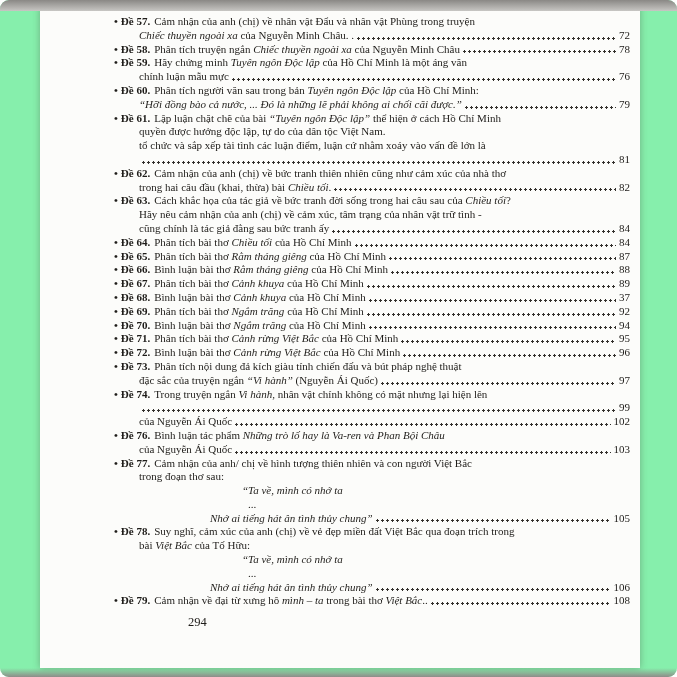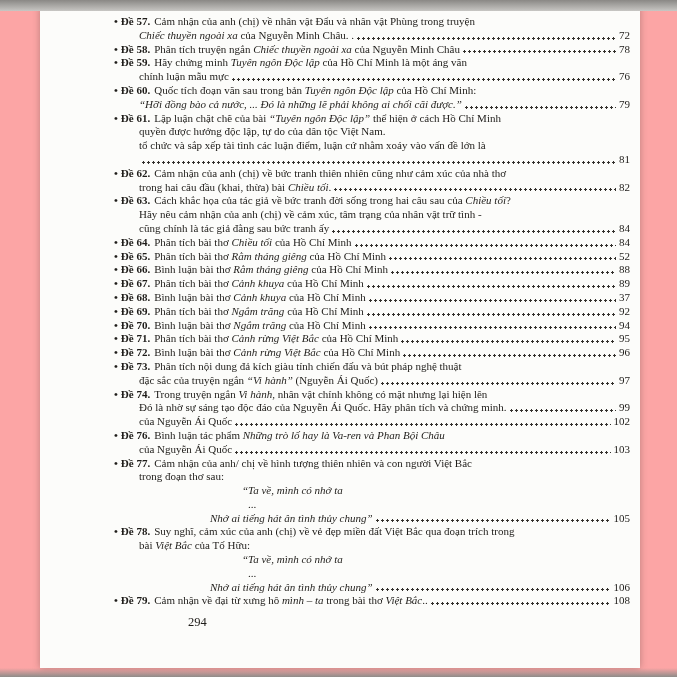--- a/index.html
+++ b/index.html
@@ -1,22 +1,23 @@
 <!DOCTYPE html>
 <html><head>
 <meta charset="utf-8">
 <style>
   html, body { margin: 0; padding: 0; }
   #screen {
     position: relative;
     width: 677px; height: 677px;
-    background: #fca5a5;
+    background: #86efac;
     overflow: hidden;
     font-family: "Liberation Serif", "DejaVu Serif", serif;
     color: #1e1c19;
+    border-radius: 9px;
   }
   .scan-edge-top {
     position: absolute; top: 0; left: 0; right: 0; height: 11px;
     background: linear-gradient(#8a8885, #c7c6c3);
     z-index: 3;
   }
   .scan-edge-bottom {
     position: absolute; bottom: 0; left: 0; right: 0; height: 9px;
     background: linear-gradient(rgba(199,198,195,0), #8e8c89);
     z-index: 3;
@@ -82,21 +83,21 @@
           </div>
           <div class="entry">
             <div class="line"><span class="txt"><span class="bullet">•</span><span class="num">Đề 59.</span><span>Hãy chứng minh </span><span class="it">Tuyên ngôn Độc lập</span><span> của Hồ Chí Minh là một áng văn</span></span></div>
             <div class="line has-page cont">
               <span class="txt"><span>chính luận mẫu mực</span></span>
               <span class="fill"></span>
               <span class="pg">76</span>
             </div>
           </div>
           <div class="entry">
-            <div class="line"><span class="txt"><span class="bullet">•</span><span class="num">Đề 60.</span><span>Quốc tích đoạn văn sau trong bản </span><span class="it">Tuyên ngôn Độc lập</span><span> của Hồ Chí Minh:</span></span></div>
+            <div class="line"><span class="txt"><span class="bullet">•</span><span class="num">Đề 60.</span><span>Phân tích người văn sau trong bản </span><span class="it">Tuyên ngôn Độc lập</span><span> của Hồ Chí Minh:</span></span></div>
             <div class="line has-page cont">
               <span class="txt"><span class="it">“Hỡi đồng bào cả nước, ... Đó là những lẽ phải không ai chối cãi được.”</span></span>
               <span class="fill"></span>
               <span class="pg">79</span>
             </div>
           </div>
           <div class="entry">
             <div class="line"><span class="txt"><span class="bullet">•</span><span class="num">Đề 61.</span><span>Lập luận chặt chẽ của bài </span><span class="it">“Tuyên ngôn Độc lập”</span><span> thể hiện ở cách Hồ Chí Minh</span></span></div>
             <div class="line cont"><span class="txt"><span>quyền được hưởng độc lập, tự do của dân tộc Việt Nam.</span></span></div>
             <div class="line cont"><span class="txt"><span>tổ chức và sắp xếp tài tình các luận điểm, luận cứ nhằm xoáy vào vấn đề lớn là</span></span></div>
@@ -126,21 +127,21 @@
             <div class="line has-page">
               <span class="txt"><span class="bullet">•</span><span class="num">Đề 64.</span><span>Phân tích bài thơ </span><span class="it">Chiều tối</span><span> của Hồ Chí Minh</span></span>
               <span class="fill"></span>
               <span class="pg">84</span>
             </div>
           </div>
           <div class="entry">
             <div class="line has-page">
               <span class="txt"><span class="bullet">•</span><span class="num">Đề 65.</span><span>Phân tích bài thơ </span><span class="it">Rằm tháng giêng</span><span> của Hồ Chí Minh </span></span>
               <span class="fill"></span>
-              <span class="pg">52</span>
+              <span class="pg">87</span>
             </div>
           </div>
           <div class="entry">
             <div class="line has-page">
               <span class="txt"><span class="bullet">•</span><span class="num">Đề 66.</span><span>Bình luận bài thơ </span><span class="it">Rằm tháng giêng</span><span> của Hồ Chí Minh</span></span>
               <span class="fill"></span>
               <span class="pg">88</span>
             </div>
           </div>
           <div class="entry">
@@ -189,21 +190,20 @@
             <div class="line"><span class="txt"><span class="bullet">•</span><span class="num">Đề 73.</span><span>Phân tích nội dung đả kích giàu tính chiến đấu và bút pháp nghệ thuật</span></span></div>
             <div class="line has-page cont">
               <span class="txt"><span>đặc sắc của truyện ngắn </span><span class="it">“Vi hành”</span><span> (Nguyễn Ái Quốc)</span></span>
               <span class="fill"></span>
               <span class="pg">97</span>
             </div>
           </div>
           <div class="entry">
             <div class="line"><span class="txt"><span class="bullet">•</span><span class="num">Đề 74.</span><span>Trong truyện ngắn </span><span class="it">Vi hành</span><span>, nhân vật chính không có mặt nhưng lại hiện lên</span></span></div>
             <div class="line has-page cont">
-              <span class="txt"><span>Đó là nhờ sự sáng tạo độc đáo của Nguyễn Ái Quốc. Hãy phân tích và chứng minh. </span></span>
               <span class="fill"></span>
               <span class="pg">99</span>
             </div>
           </div>
           <div class="entry">
             <div class="line has-page cont">
               <span class="txt"><span>của Nguyễn Ái Quốc</span></span>
               <span class="fill"></span>
               <span class="pg">102</span>
             </div>

